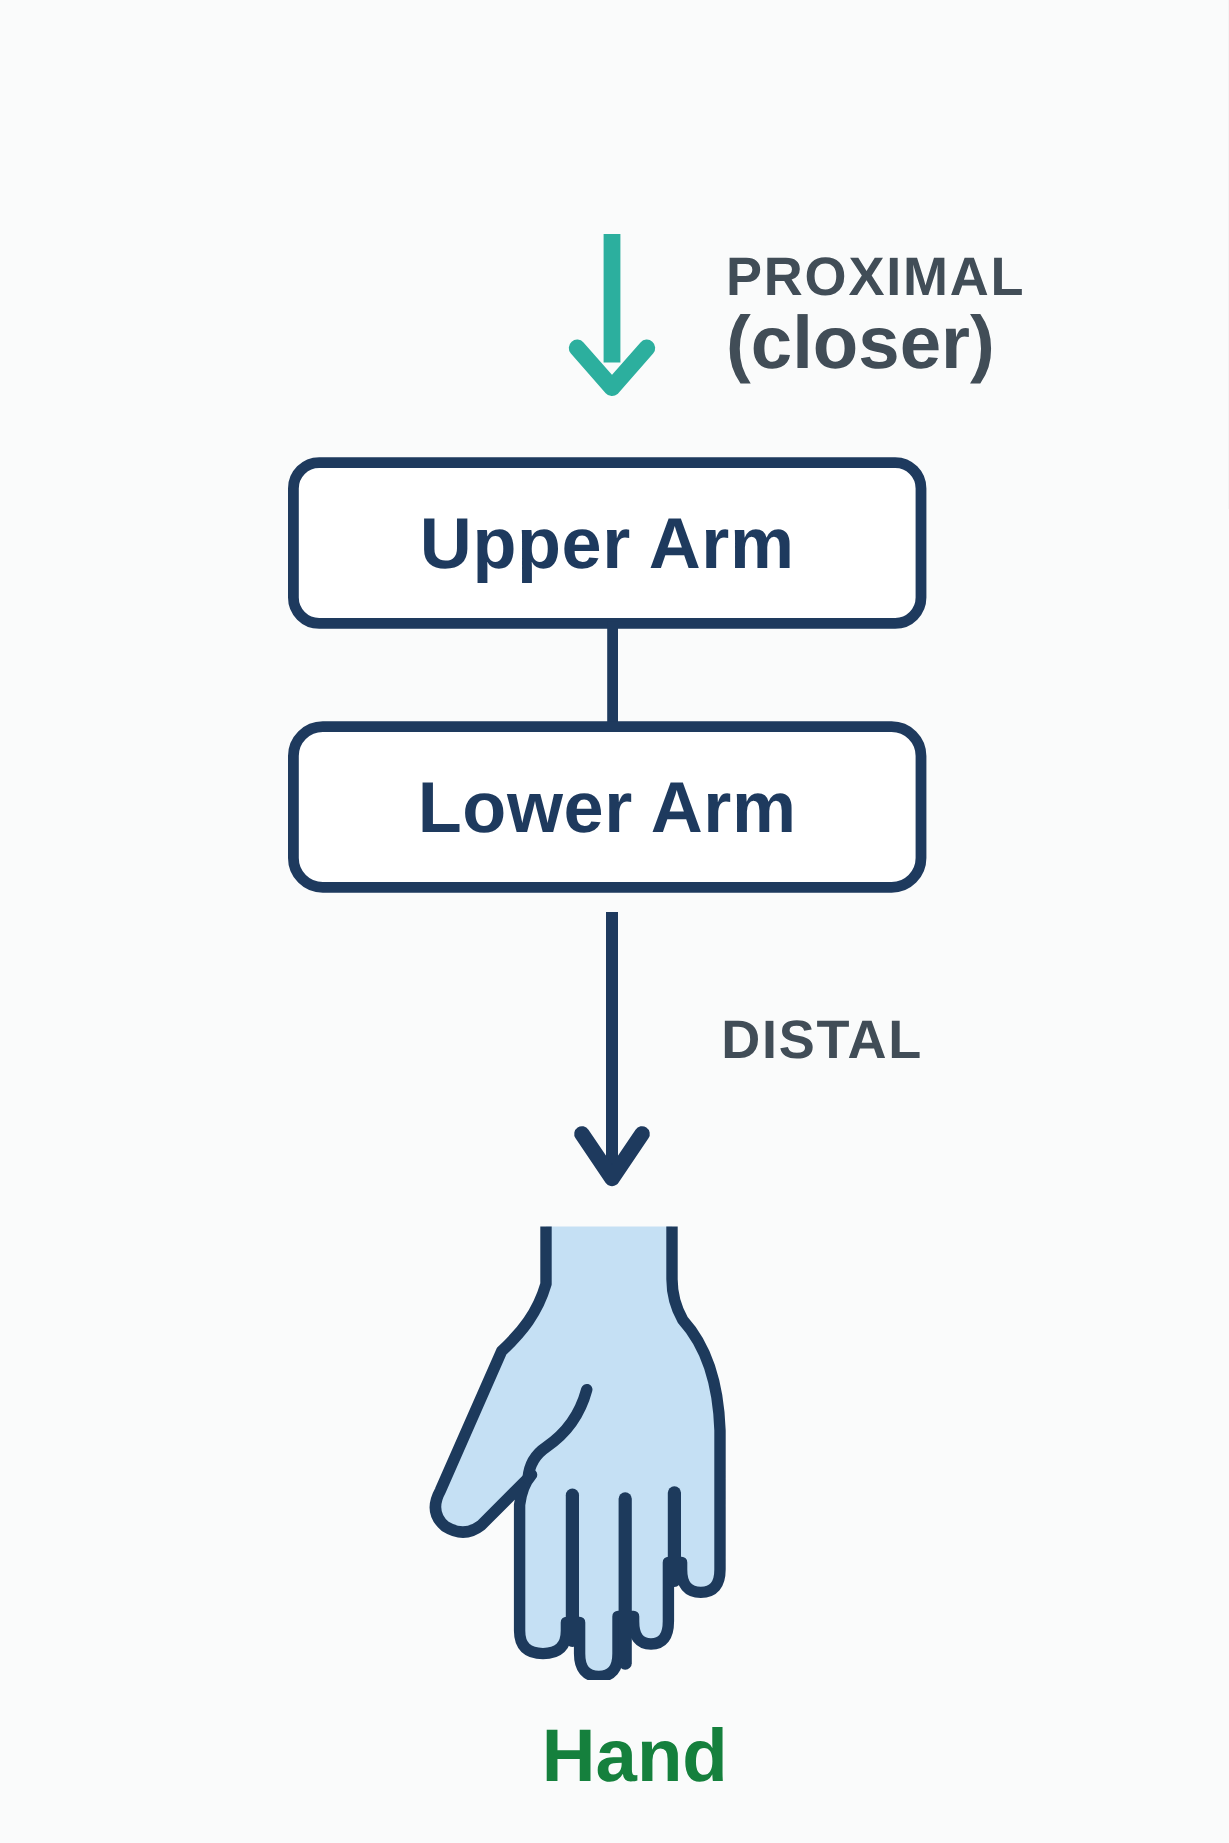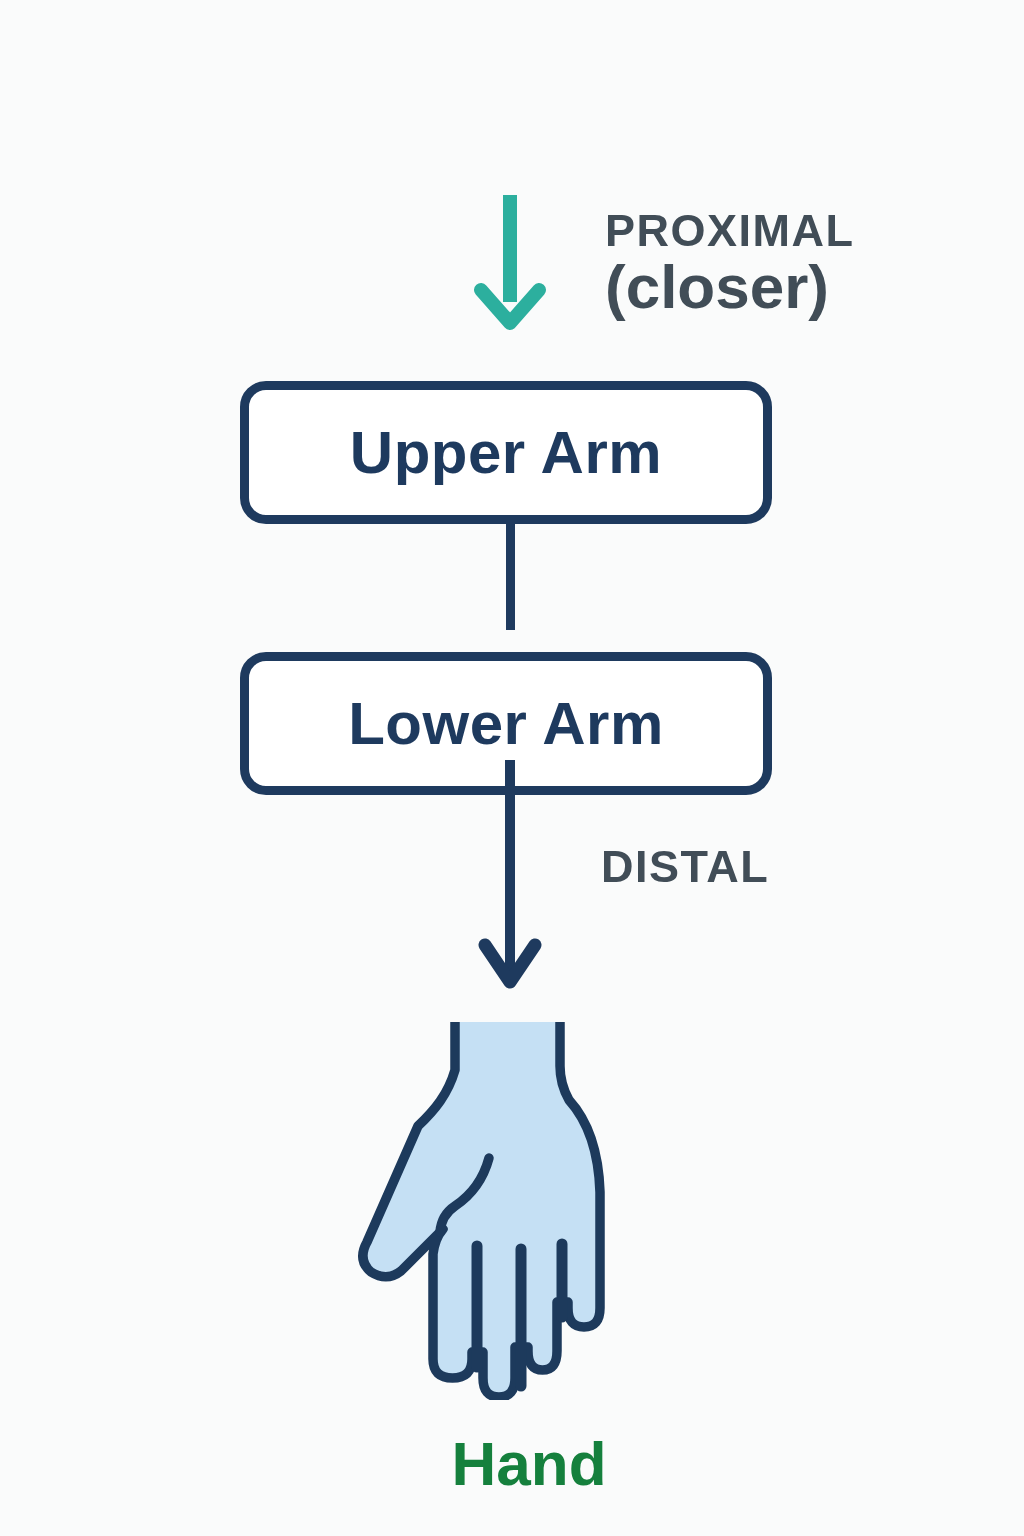--- a/index.html
+++ b/index.html
@@ -63,21 +63,21 @@
     align-items: center;
     justify-content: center;
   }
   .flow-box .box-label {
     font-size: 60px;
     font-weight: bold;
     color: #1e3a5e;
     letter-spacing: 0.5px;
   }
   .box-upper { top: 381px; }
-  .box-lower { top: 652px; }
+  .box-lower { top: 601px; border-radius: 29px; }
 
   
   .connector {
     position: absolute;
     left: 506px;
     top: 518px;
     width: 9px;
     height: 112px;
     background: #1e3a5e;
   }

